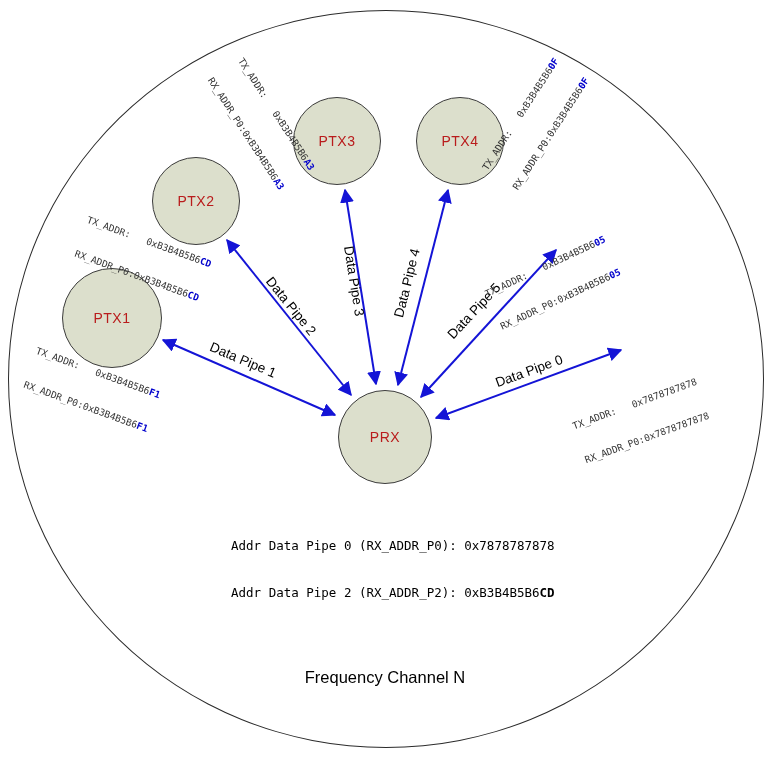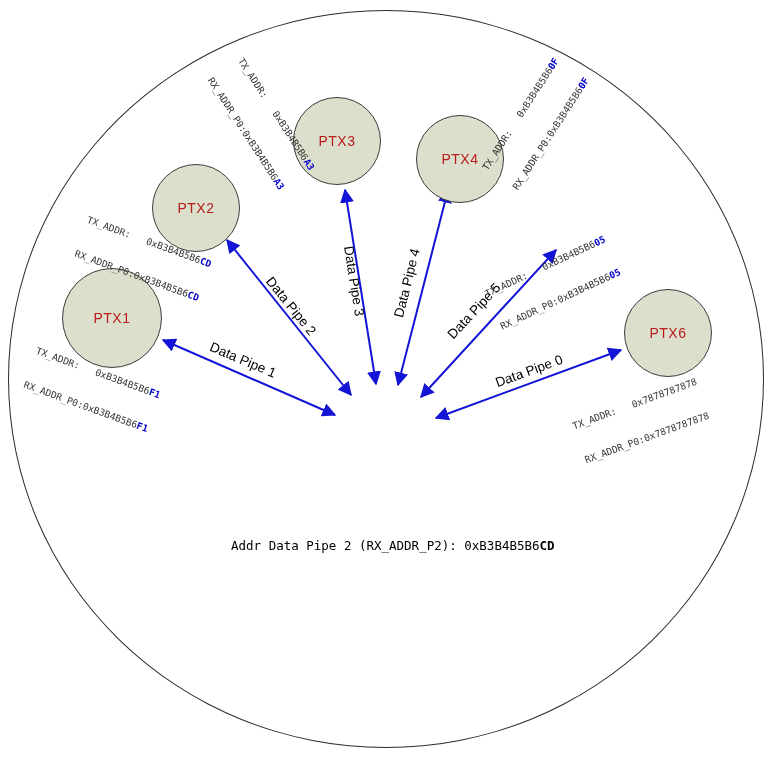--- a/index.html
+++ b/index.html
@@ -66,31 +66,31 @@
     <line x1="351" y1="395" x2="227" y2="240" marker-start="url(#ah)" marker-end="url(#ah)"></line>
     <line x1="376" y1="384" x2="345" y2="190" marker-start="url(#ah)" marker-end="url(#ah)"></line>
     <line x1="398" y1="385" x2="448" y2="190" marker-start="url(#ah)" marker-end="url(#ah)"></line>
     <line x1="421" y1="397" x2="556" y2="250" marker-start="url(#ah)" marker-end="url(#ah)"></line>
     <line x1="436" y1="418" x2="621" y2="350" marker-start="url(#ah)" marker-end="url(#ah)"></line>
   </svg>
 
   <div class="node" style="left:62px;top:268px;width:100px;height:100px;">
     <span class="node-label">PTX1</span>
   </div>
-  <div class="node" style="left:152px;top:164px;width:88px;height:88px;">
+  <div class="node" style="left:152px;top:157px;width:88px;height:88px;">
     <span class="node-label">PTX2</span>
   </div>
   <div class="node" style="left:293px;top:97px;width:88px;height:88px;">
     <span class="node-label">PTX3</span>
   </div>
-  <div class="node" style="left:416px;top:115px;width:88px;height:88px;">
+  <div class="node" style="left:416px;top:97px;width:88px;height:88px;">
     <span class="node-label">PTX4</span>
   </div>
-  <div class="node" style="left:624px;top:289px;width:88px;height:88px;">
-    <span class="node-label">PTX6</span>
+  <div class="node" style="left:338px;top:390px;width:94px;height:94px;">
+    <span class="node-label">PRX</span>
   </div>
 
   <div class="pipe-label" style="left:243px;top:360px;transform:translate(-50%,-50%) rotate(23deg);">Data Pipe 1</div>
   <div class="pipe-label" style="left:291px;top:306px;transform:translate(-50%,-50%) rotate(51deg);">Data Pipe 2</div>
   <div class="pipe-label" style="left:354px;top:281px;transform:translate(-50%,-50%) rotate(81deg);">Data Pipe 3</div>
   <div class="pipe-label" style="left:407px;top:283px;transform:translate(-50%,-50%) rotate(-76deg);">Data Pipe 4</div>
   <div class="pipe-label" style="left:474px;top:311px;transform:translate(-50%,-50%) rotate(-47deg);">Data Pipe 5</div>
   <div class="pipe-label" style="left:529px;top:371px;transform:translate(-50%,-50%) rotate(-20deg);">Data Pipe 0</div>
 
   <div class="addr" style="left:92px;top:390px;transform:translate(-50%,-50%) rotate(20deg);">
@@ -112,18 +112,20 @@
   <div class="addr" style="left:553px;top:283px;transform:translate(-50%,-50%) rotate(-25deg);">
     <div><span>TX_ADDR:   0xB3B4B5B6</span><span class="hl">05</span></div>
     <div><span>RX_ADDR_P0:0xB3B4B5B6</span><span class="hl">05</span></div>
   </div>
   <div class="addr" style="left:641px;top:421px;transform:translate(-50%,-50%) rotate(-20deg);">
     <div><span>TX_ADDR:   0x7878787878</span><span class="hl"></span></div>
     <div><span>RX_ADDR_P0:0x7878787878</span><span class="hl"></span></div>
   </div>
 
   <div class="pipe-table">
+    <div><span>Addr Data Pipe 0 (RX_ADDR_P0): 0x7878787878</span><b></b></div>
     <div><span>Addr Data Pipe 2 (RX_ADDR_P2): 0xB3B4B5B6</span><b>CD</b></div>
     
   </div>
 
+  <div class="freq-label">Frequency Channel N</div>
 
 </div>
 
 </body></html>

